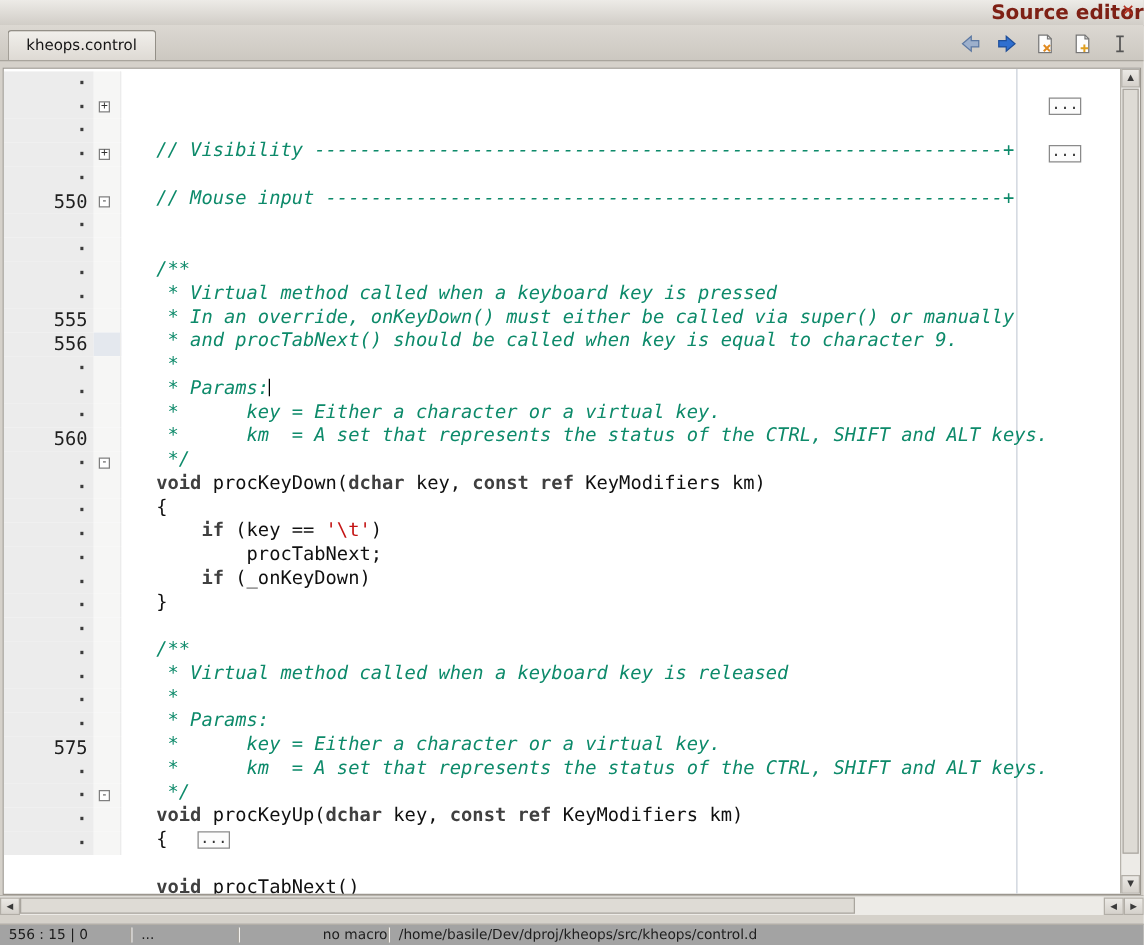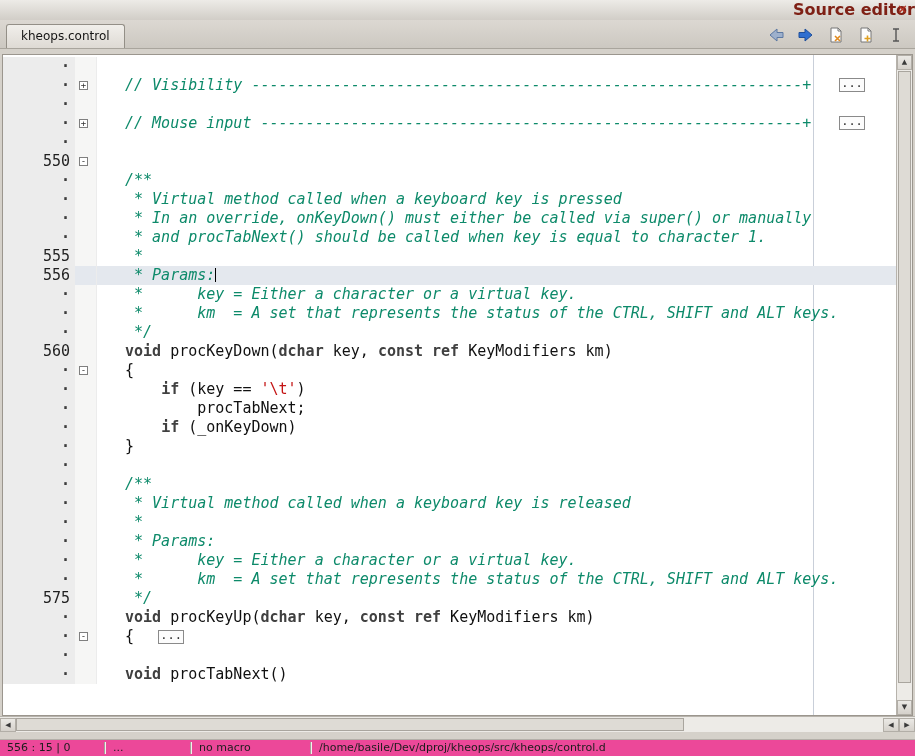--- a/index.html
+++ b/index.html
@@ -18,21 +18,21 @@
 
   
   .editor-frame{position:absolute;left:2px;right:2px;top:54px;height:662px;background:#ffffff;border:1px solid #9b968e;box-sizing:border-box;overflow:hidden;}
   .margin-line{position:absolute;left:810px;top:0;bottom:0;width:1px;background:#c9cfd9;z-index:0;}
   .lines{position:absolute;left:0;top:2px;right:16px;bottom:0;overflow:hidden;z-index:1;}
   .row{display:flex;height:19px;position:relative;font-family:"DejaVu Sans Mono",monospace;font-size:15px;line-height:19px;white-space:pre;}
   .gut-num{width:72px;flex:none;background:#ececec;text-align:right;padding-right:5px;box-sizing:border-box;color:#1f1f1f;}
   .gut-num.dot{color:#3c3c3c;font-weight:bold;}
   .gut-fold{width:22px;flex:none;background:#f6f6f5;border-right:1px solid #ececec;box-sizing:border-box;position:relative;}
   .foldbox{position:absolute;left:4px;top:5px;width:9px;height:9px;border:1px solid #7f7f7f;background:#fff;box-sizing:border-box;font-size:9px;line-height:7px;text-align:center;color:#333;}
-  .code{flex:1;padding-left:28px;color:#101010;}
+  .code{flex:1;padding-left:28px;color:#101010;margin-top:35px;}
   .tok-cm{color:#0d8a6a;font-style:italic;}
   .tok-kw{color:#404040;font-weight:bold;}
   .tok-st{color:#c41414;}
   .tok-pl{color:#101010;}
   .row.current .gut-fold,.row.current .code{background:#e4e8ee;}
   .caret{display:inline-block;width:1px;height:14px;background:#000;vertical-align:-2px;}
   .foldell{box-sizing:border-box;border:1px solid #8a8a8a;background:#fcfcfc;color:#333;font-size:12px;font-style:normal;font-weight:normal;text-align:center;}
   .foldell.trail{position:absolute;left:836px;top:2px;width:26px;height:14px;line-height:9px;}
   .foldell.inline{display:inline-block;margin-left:24px;width:26px;height:14px;line-height:9px;vertical-align:2px;}
 
@@ -40,23 +40,23 @@
   .vscroll{position:absolute;top:0;right:0;bottom:0;width:16px;background:#edebe7;border-left:1px solid #b7b3ac;box-sizing:border-box;z-index:3;}
   .sb-btn{position:absolute;left:0;right:0;height:15px;background:linear-gradient(#ebe9e5,#d5d1cb);border:1px solid #b2aea7;box-sizing:border-box;font-size:7px;color:#3a3a3a;text-align:center;line-height:13px;}
   .sb-up{top:0;} .sb-down{bottom:0;}
   .vthumb{position:absolute;left:1px;right:1px;top:16px;height:612px;background:#dedbd5;border:1px solid #a9a59e;box-sizing:border-box;}
   .hscroll{position:absolute;left:0;right:0;top:716px;height:16px;background:#edebe7;border-top:1px solid #b7b3ac;box-sizing:border-box;}
   .hs-btn{position:absolute;top:1px;width:16px;height:14px;background:linear-gradient(#ebe9e5,#d5d1cb);border:1px solid #b2aea7;box-sizing:border-box;font-size:7px;color:#3a3a3a;text-align:center;line-height:12px;}
   .hs-left{left:0;} .hs-r1{right:16px;} .hs-r2{right:0;}
   .hthumb{position:absolute;left:16px;top:1px;height:13px;width:668px;background:#dedbd5;border:1px solid #a9a59e;box-sizing:border-box;}
 
   
-  .statusbar{position:absolute;left:0;right:0;top:739px;height:17px;background:#ec4899;border-top:1px solid #b3afa8;display:flex;align-items:stretch;font-size:11px;color:#1d1d1d;}
+  .statusbar{position:absolute;left:0;right:0;top:739px;height:17px;background:#a3a3a3;border-top:1px solid #b3afa8;display:flex;align-items:stretch;font-size:11px;color:#1d1d1d;}
   .seg{line-height:16px;padding-left:7px;box-sizing:border-box;white-space:nowrap;overflow:hidden;}
-  .seg1{width:104px;} .seg2{width:84px;} .seg3{width:118px;} .seg4{flex:1;}
+  .seg1{width:104px;} .seg2{width:84px;} .seg3{width:118px;text-align:right;} .seg4{flex:1;}
   .ssep{width:0;border-left:1px solid #a5a19a;border-right:1px solid #f3f1ee;height:12px;margin-top:2px;}
 </style>
 </head>
 <body>
 
 <div class="window">
 
   <div class="titlebar">
     <div class="title">Source editor</div>
     <div class="close">✕</div>
@@ -102,21 +102,21 @@
     <div class="lines">
         <div class="row"><div class="gut-num dot">·</div><div class="gut-fold"></div><div class="code"></div></div>
         <div class="row"><div class="gut-num dot">·</div><div class="gut-fold"><span class="foldbox">+</span></div><div class="code"><span class="tok-cm">// Visibility -------------------------------------------------------------+</span></div><span class="foldell trail">...</span></div>
         <div class="row"><div class="gut-num dot">·</div><div class="gut-fold"></div><div class="code"></div></div>
         <div class="row"><div class="gut-num dot">·</div><div class="gut-fold"><span class="foldbox">+</span></div><div class="code"><span class="tok-cm">// Mouse input ------------------------------------------------------------+</span></div><span class="foldell trail">...</span></div>
         <div class="row"><div class="gut-num dot">·</div><div class="gut-fold"></div><div class="code"></div></div>
         <div class="row"><div class="gut-num">550</div><div class="gut-fold"><span class="foldbox">-</span></div></div>
         <div class="row"><div class="gut-num dot">·</div><div class="gut-fold"></div><div class="code"><span class="tok-cm">/**</span></div></div>
         <div class="row"><div class="gut-num dot">·</div><div class="gut-fold"></div><div class="code"><span class="tok-cm"> * Virtual method called when a keyboard key is pressed</span></div></div>
         <div class="row"><div class="gut-num dot">·</div><div class="gut-fold"></div><div class="code"><span class="tok-cm"> * In an override, onKeyDown() must either be called via super() or manually</span></div></div>
-        <div class="row"><div class="gut-num dot">·</div><div class="gut-fold"></div><div class="code"><span class="tok-cm"> * and procTabNext() should be called when key is equal to character 1.</span></div></div>
+        <div class="row"><div class="gut-num dot">·</div><div class="gut-fold"></div><div class="code"><span class="tok-cm"> * and procTabNext() should be called when key is equal to character 9.</span></div></div>
         <div class="row"><div class="gut-num">555</div><div class="gut-fold"></div><div class="code"><span class="tok-cm"> *</span></div></div>
         <div class="row current"><div class="gut-num">556</div><div class="gut-fold"></div><div class="code"><span class="tok-cm"> * Params:</span><span class="caret"></span></div></div>
         <div class="row"><div class="gut-num dot">·</div><div class="gut-fold"></div><div class="code"><span class="tok-cm"> *      key = Either a character or a virtual key.</span></div></div>
         <div class="row"><div class="gut-num dot">·</div><div class="gut-fold"></div><div class="code"><span class="tok-cm"> *      km  = A set that represents the status of the CTRL, SHIFT and ALT keys.</span></div></div>
         <div class="row"><div class="gut-num dot">·</div><div class="gut-fold"></div><div class="code"><span class="tok-cm"> */</span></div></div>
         <div class="row"><div class="gut-num">560</div><div class="gut-fold"></div><div class="code"><span class="tok-kw">void</span><span class="tok-pl"> procKeyDown(</span><span class="tok-kw">dchar</span><span class="tok-pl"> key, </span><span class="tok-kw">const</span><span class="tok-pl"> </span><span class="tok-kw">ref</span><span class="tok-pl"> KeyModifiers km)</span></div></div>
         <div class="row"><div class="gut-num dot">·</div><div class="gut-fold"><span class="foldbox">-</span></div><div class="code"><span class="tok-pl">{</span></div></div>
         <div class="row"><div class="gut-num dot">·</div><div class="gut-fold"></div><div class="code"><span class="tok-pl">    </span><span class="tok-kw">if</span><span class="tok-pl"> (key == </span><span class="tok-st">'\t'</span><span class="tok-pl">)</span></div></div>
         <div class="row"><div class="gut-num dot">·</div><div class="gut-fold"></div><div class="code"><span class="tok-pl">        procTabNext;</span></div></div>
         <div class="row"><div class="gut-num dot">·</div><div class="gut-fold"></div><div class="code"><span class="tok-pl">    </span><span class="tok-kw">if</span><span class="tok-pl"> (_onKeyDown)</span></div></div>

